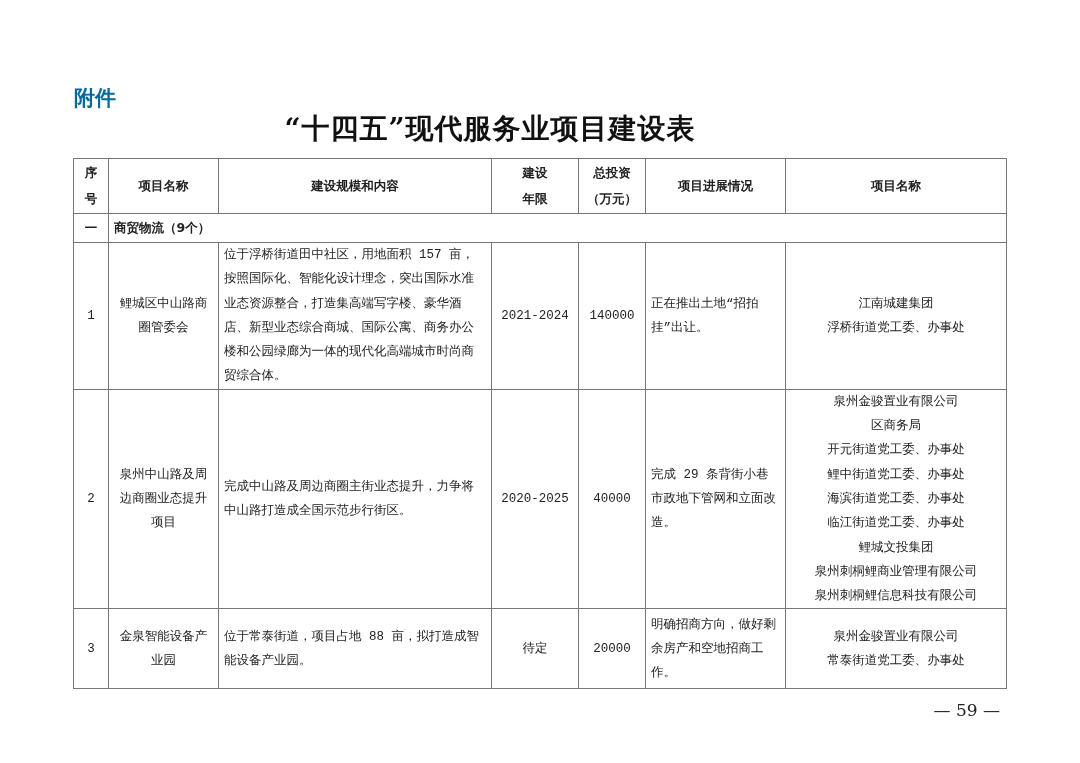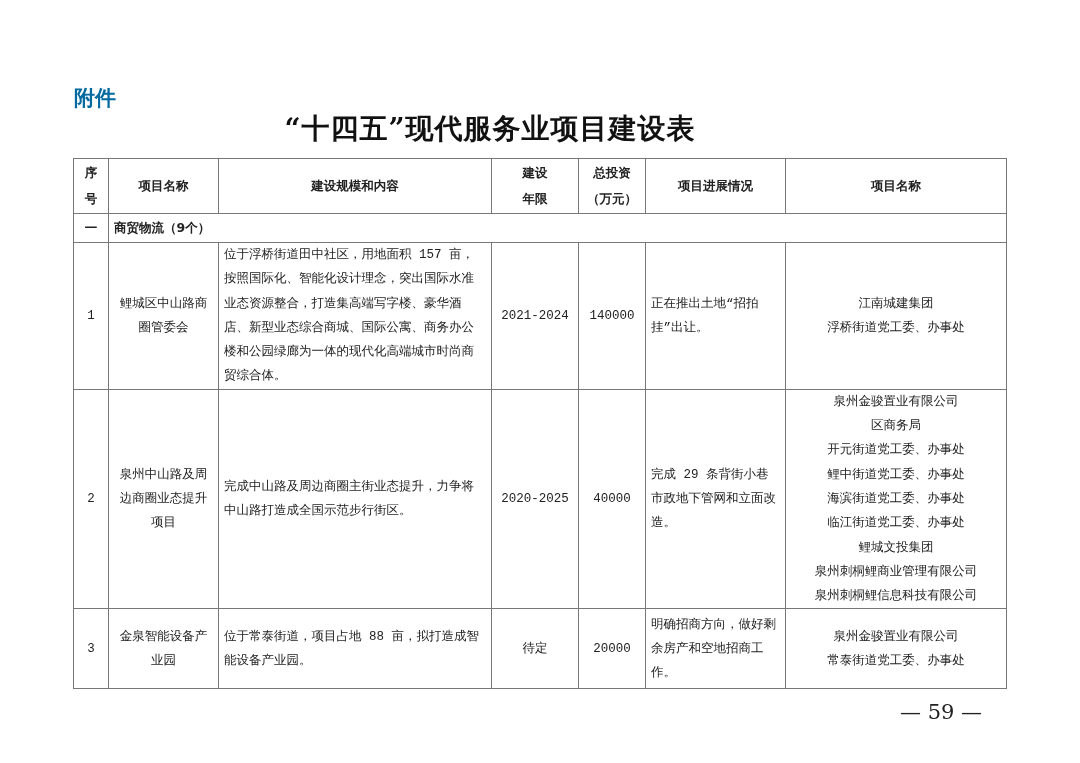--- a/index.html
+++ b/index.html
@@ -23,21 +23,21 @@
     td, th {
       border:1.5px solid #777; padding:0 5px; font-size:12.5px; line-height:24.3px;
       vertical-align:middle; font-weight:normal;font-family:Liberation Mono, monospace;
     }
     th { font-weight:bold; font-family:"DejaVu Sans", "Liberation Sans", sans-serif; font-size:12.5px; text-align:center; line-height:26px;}
     .c { text-align:center; }
     .l { text-align:left; }
     .cat td { font-weight:bold; font-family:"DejaVu Sans", "Liberation Sans", sans-serif; }
     .line { display:block; }
     .pagenum {
-      position:absolute; left:900px; top:700px; font-size:21px; width:100px; text-align:left;
+      position:absolute; left:900px; top:700px; font-size:17px; width:100px; text-align:right;
       font-family:"DejaVu Serif", "Liberation Serif", serif;
     }
   </style>
 </head>
 <body>
 
 <div class="attach">附件</div>
 <div class="title">“十四五”现代服务业项目建设表</div>
 
 <table>

